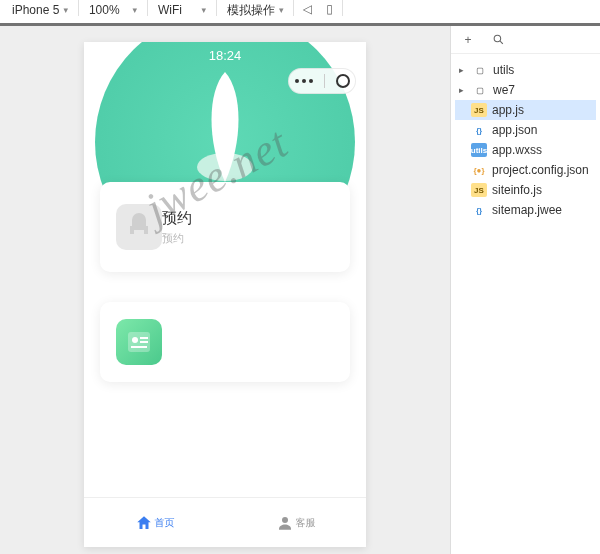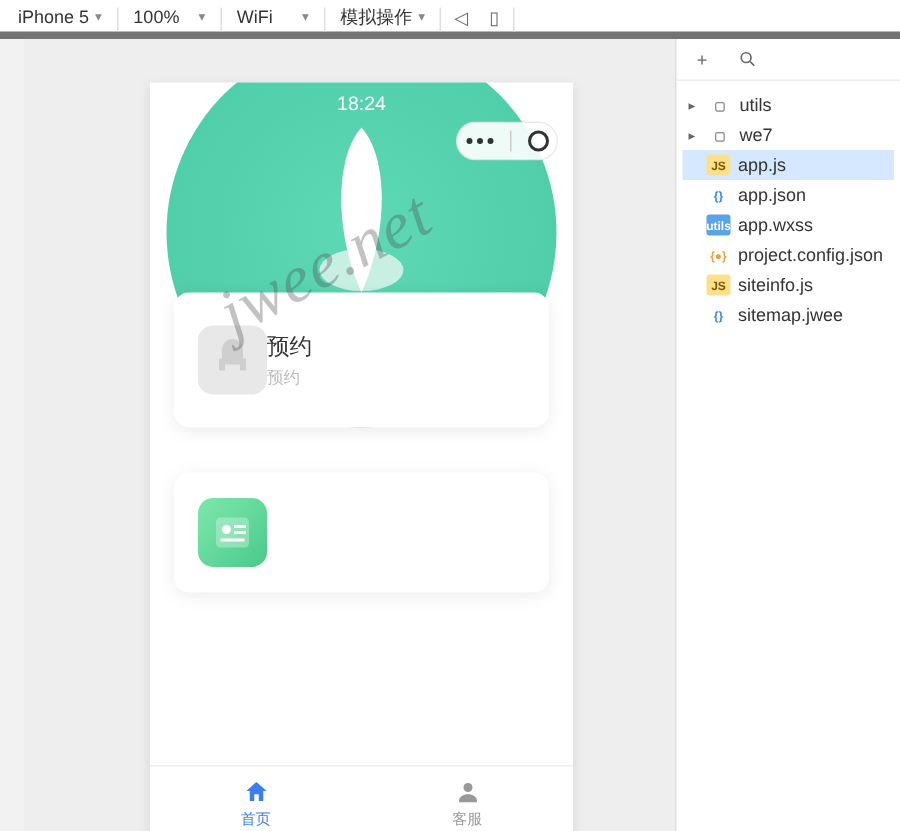--- a/index.html
+++ b/index.html
@@ -1,41 +1,41 @@
 <!DOCTYPE html>
 <html><head>
 <meta charset="utf-8">
 <style>
 *{box-sizing:border-box;margin:0;padding:0;font-family:-apple-system,"Segoe UI",Arial,sans-serif}
 body{width:600px;height:554px;overflow:hidden;background:#f2f2f2;font-size:12px;color:#333;position:relative}
-.toolbar{height:26px;background:#fff;border-bottom:5px solid #737373;display:flex;align-items:flex-end;padding:0 6px;gap:4px}
+.toolbar{height:26px;background:#fff;border-bottom:3px solid #737373;display:flex;align-items:flex-start;padding:0 6px;gap:4px}
 .tb-sel{display:flex;align-items:center;gap:4px;padding:0 6px;height:20px;cursor:pointer;min-width:60px}
 .tb-sel span.chev{font-size:9px;color:#888;margin-left:auto}
 .tb-sep{width:1px;height:16px;background:#e0e0e0}
 .tb-icn{width:18px;height:18px;display:flex;align-items:center;justify-content:center;color:#666;cursor:pointer;font-size:12px}
-.sim-area{position:absolute;left:16px;top:26px;width:450px;bottom:0;background:#eee;display:flex;justify-content:center;padding-top:29px}
+.sim-area{position:absolute;left:0;top:26px;width:450px;bottom:0;background:#eee;display:flex;justify-content:center;padding-top:16px}
 .phone{width:282px;height:505px;background:#fff;position:relative;overflow:hidden;box-shadow:0 2px 8px rgba(0,0,0,.1)}
 .circle-bg{position:absolute;top:-30px;left:50%;transform:translateX(-50%);width:260px;height:260px;border-radius:50%;background:radial-gradient(circle,#5ed9b5 0%,#4bc9a5 100%)}
 .rocket{position:absolute;top:20px;left:50%;transform:translateX(-50%);width:80px;height:130px}
 .status-time{position:absolute;top:6px;left:50%;transform:translateX(-50%);color:#fff;font-size:13px;font-weight:500}
 .capsule{position:absolute;top:26px;right:10px;width:68px;height:26px;border-radius:13px;background:rgba(255,255,255,.9);display:flex;align-items:center;justify-content:space-around;border:1px solid rgba(0,0,0,.08)}
 .capsule .dot{width:4px;height:4px;border-radius:50%;background:#333}
 .capsule .dots{display:flex;gap:3px}
 .capsule .ring{width:14px;height:14px;border:2px solid #333;border-radius:50%}
 .capsule .div{width:1px;height:14px;background:#ccc}
 .card{position:absolute;left:16px;right:16px;background:#fff;border-radius:10px;box-shadow:0 2px 12px rgba(0,0,0,.08);display:flex;align-items:center;padding:16px;}
 .card1{top:140px;height:90px}
 .card2{top:260px;height:80px}
 .card-ic{width:46px;height:46px;border-radius:10px;display:flex;align-items:center;justify-content:center}
 .ic1{background:#e8e8e8}
 .ic2{background:linear-gradient(135deg,#7de8aa,#4bc98c)}
 .card-txt .t{font-size:15px;color:#333;margin-bottom:3px}
 .card-txt .s{font-size:11px;color:#bbb}
 .tabbar{position:absolute;bottom:0;left:0;right:0;height:50px;border-top:1px solid #eee;display:flex;background:#fff}
-.tab{flex:1;display:flex;flex-direction:column;align-items:center;justify-content:center;gap:2px;font-size:10px;color:#999;cursor:pointer}
+.tab{flex:1;display:flex;flex-direction:row;align-items:center;justify-content:center;gap:2px;font-size:10px;color:#999;cursor:pointer}
 .tab.active{color:#3b7ef0}
 .tab svg{width:18px;height:18px}
 .side-panel{position:absolute;right:0;top:26px;bottom:0;width:150px;background:#fff;border-left:1px solid #ddd}
 .side-hdr{height:28px;border-bottom:1px solid #eee;display:flex;align-items:center;padding:0 8px;gap:12px}
 .tree{padding:6px 4px;font-size:12px}
 .tree-item{display:flex;align-items:center;gap:5px;padding:3px 4px;cursor:pointer;white-space:nowrap}
 .tree-item.sel{background:#d6e8ff}
 .tree-item .caret{width:8px;font-size:9px;color:#666}
 .tree-item .fic{width:16px;height:14px;display:flex;align-items:center;justify-content:center;font-size:8px;font-weight:700;border-radius:2px}
 .fic-folder{color:#888}

